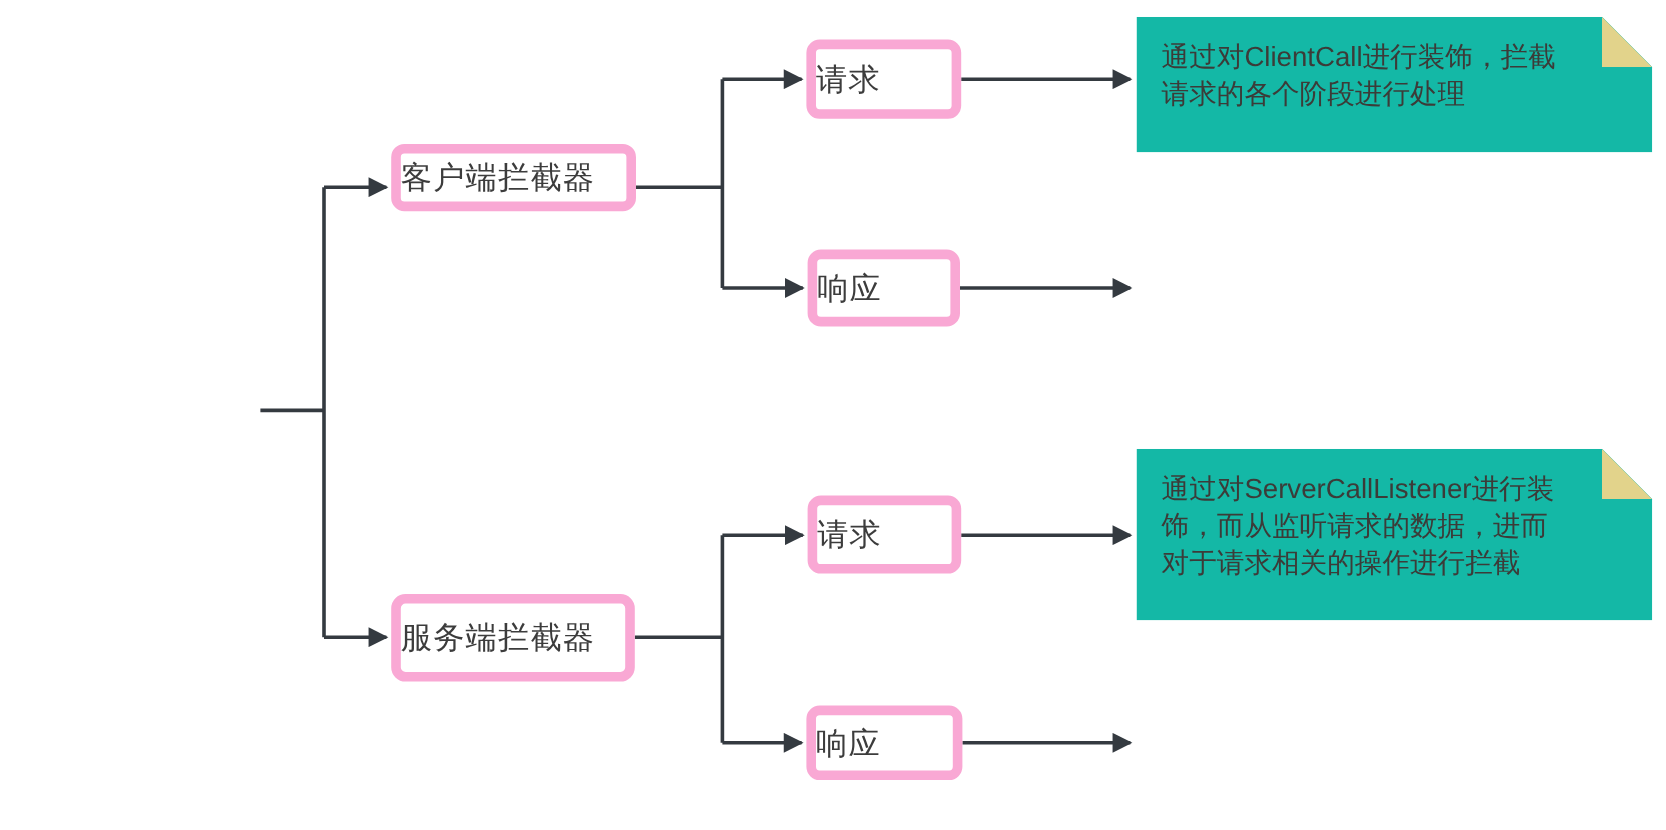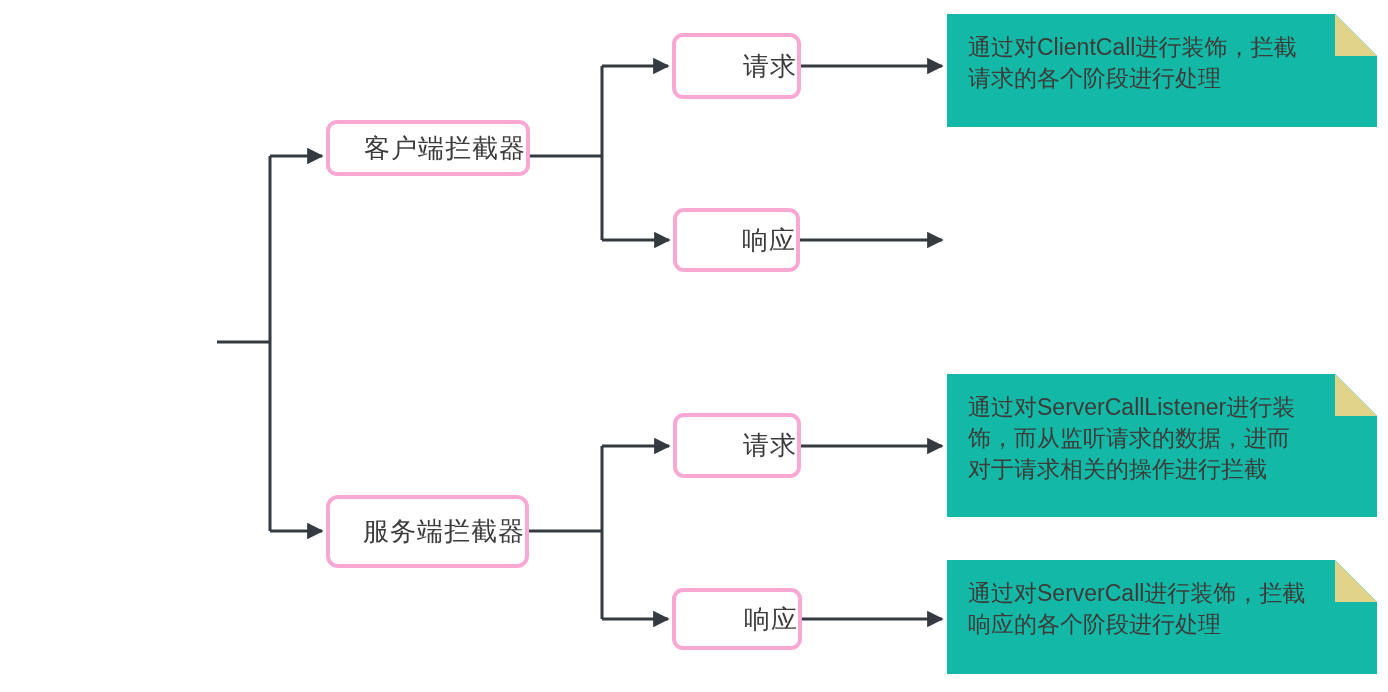--- a/index.html
+++ b/index.html
@@ -5,22 +5,22 @@
   html, body { margin: 0; padding: 0; background: #ffffff; }
   body {
     width: 1388px; height: 692px; position: relative; overflow: hidden;
     font-family: "Liberation Sans", "DejaVu Sans", sans-serif;
   }
   .canvas { position: absolute; inset: 0; }
   svg.edges { position: absolute; left: 0; top: 0; width: 1388px; height: 692px; }
   svg.edges path { stroke: #343a40; stroke-width: 3; fill: none; }
   .node {
     position: absolute; box-sizing: border-box;
-    background: #ffffff; border: 4px solid #f9a8d4; border-radius: 11px;
-    display: flex; align-items: center; justify-content: flex-end;
+    background: #ffffff; border: 8px solid #f9a8d4; border-radius: 11px;
+    display: flex; align-items: center; justify-content: flex-start;
     color: #3c3c3c; font-size: 26px; letter-spacing: 1px;
     cursor: default;
   }
   .note {
     position: absolute; box-sizing: border-box;
     background: #14b8a6;
     clip-path: polygon(0 0, calc(100% - 42px) 0, 100% 42px, 100% 100%, 0 100%);
   }
   .note .fold {
     position: absolute; top: 0; right: 0; width: 42px; height: 42px;
@@ -108,19 +108,14 @@
   </div>
 
 
   <div class="note" id="note-sreq">
     <div class="fold"></div>
     <div class="note-text">通过对ServerCallListener进行装
 饰，而从监听请求的数据，进而
 对于请求相关的操作进行拦截</div>
   </div>
 
-  <div class="note" id="note-sres">
-    <div class="fold"></div>
-    <div class="note-text">通过对ServerCall进行装饰，拦截
-响应的各个阶段进行处理</div>
-  </div>
 
 </div>
 
 </body></html>

